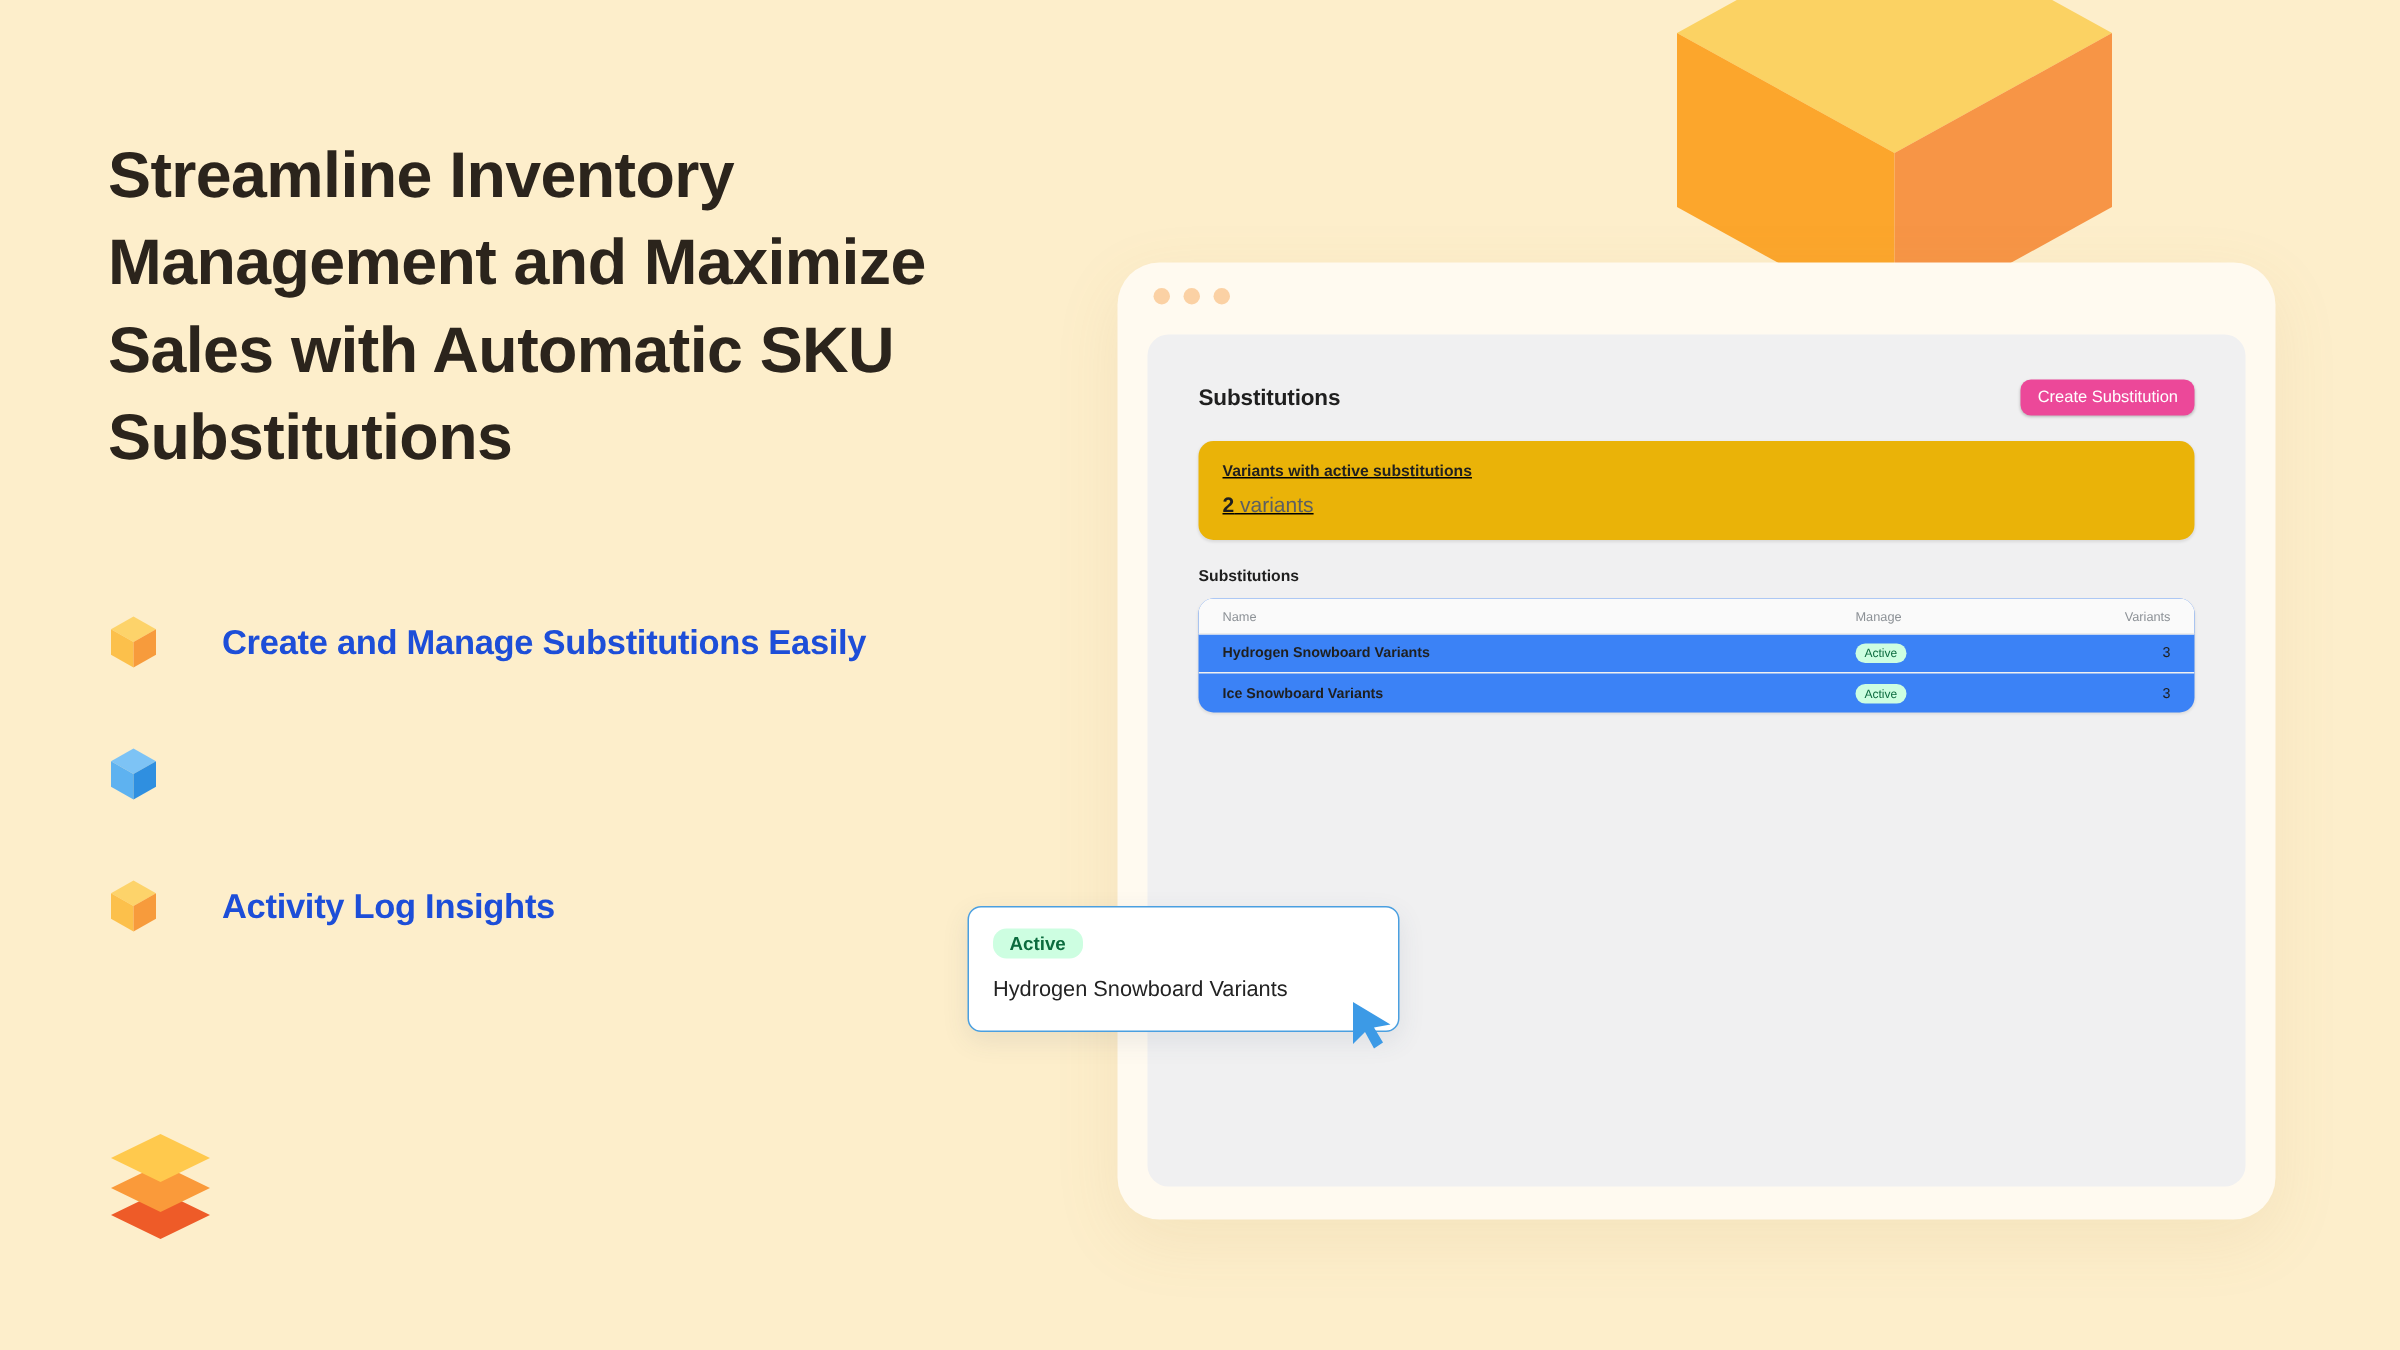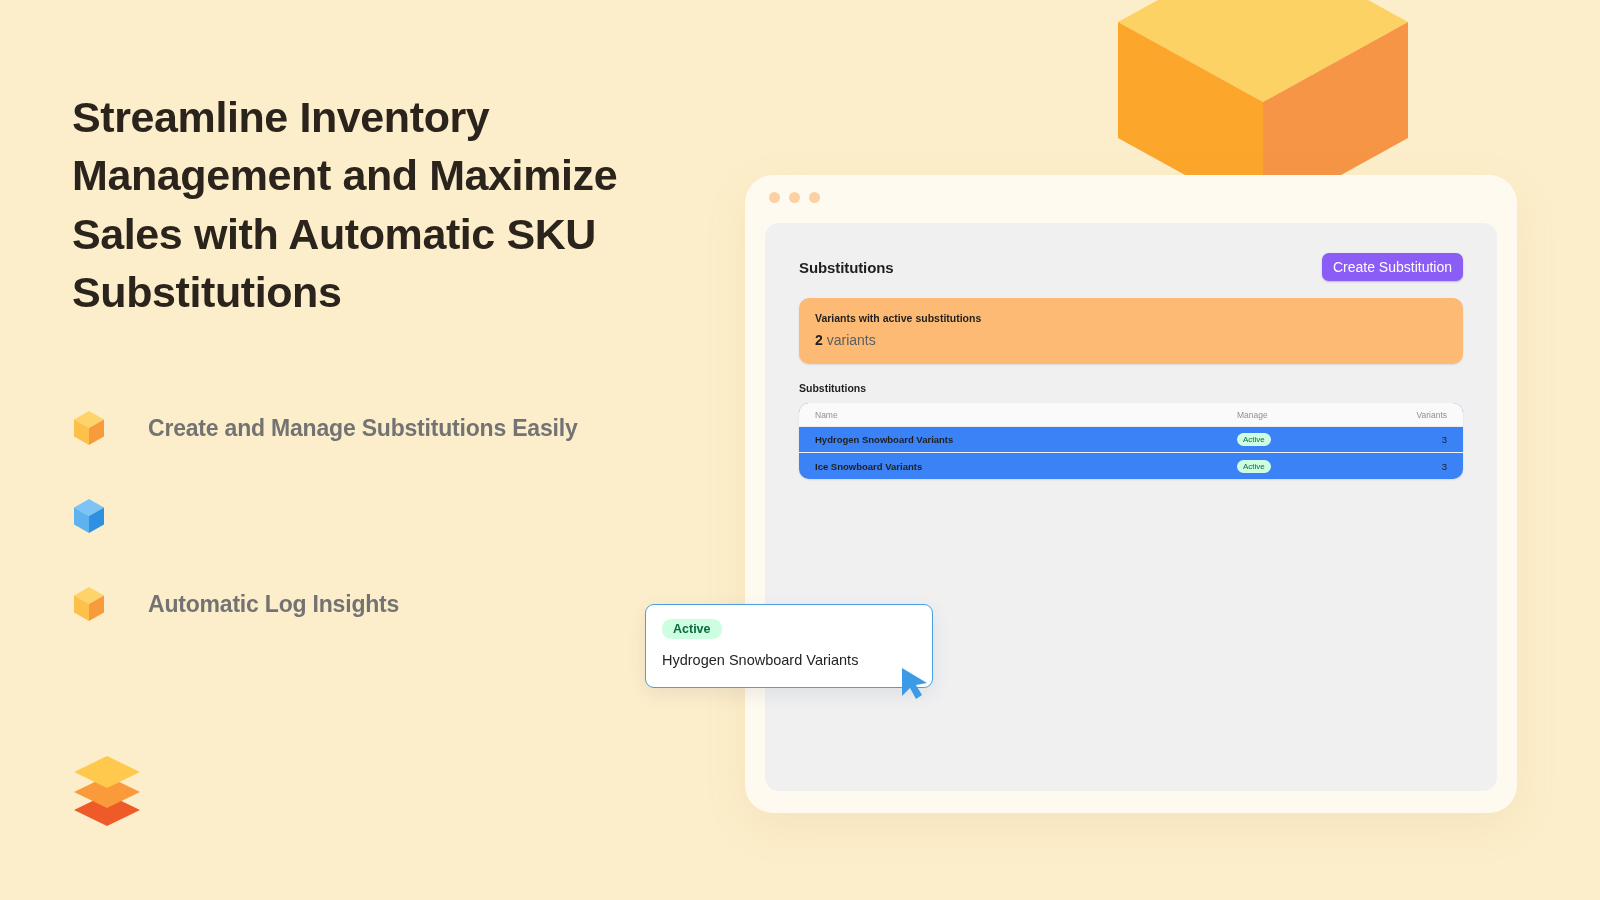--- a/index.html
+++ b/index.html
@@ -16,21 +16,21 @@
   .headline {
     font-size:43px; line-height:1.36; font-weight:800;
     color:#2b241c; letter-spacing:-0.4px;
   }
   .features { position:absolute; left:72px; top:400px; width:660px; }
   .feature { display:flex; align-items:center; height:56px; margin-bottom:32px; }
   .cube { width:34px; height:38px; flex:none; position:relative; }
   .cube svg { display:block; width:34px; height:38px; }
   .feature-label {
     margin-left:42px; font-size:23px; font-weight:600;
-    color:#737373; letter-spacing:-0.2px;
+    color:#1d4ed8; letter-spacing:-0.2px;
   }
 
   
   .logo { position:absolute; left:70px; top:748px; width:74px; height:78px; }
   .logo svg { display:block; }
 
   
   .hexwrap {
     position:absolute; left:1118px; top:-58px;
     width:290px; height:276px; z-index:1;
@@ -48,29 +48,29 @@
   .dot { width:11px; height:11px; border-radius:50%; background:#fbd1a4; }
   .appbody {
     position:absolute; left:20px; top:48px; right:20px; bottom:22px;
     background:#f0f0f1; border-radius:14px; overflow:hidden;
   }
   .appinner { padding:30px 34px 0 34px; }
 
   .app-head { display:flex; align-items:center; justify-content:space-between; }
   .app-title { font-size:15px; font-weight:700; color:#1f1f1f; letter-spacing:-0.1px; }
   .create-btn {
-    background:#8b5cf6; color:#fff; font-size:14px; font-weight:500;
+    background:#ec4899; color:#fff; font-size:11px; font-weight:500;
     padding:6px 11px; border-radius:7px; border:none; cursor:pointer;
     font-family:"Liberation Sans", sans-serif; white-space:nowrap;
     box-shadow:0 1px 2px rgba(0,0,0,0.22);
   }
 
   .summary-card {
-    margin-top:17px; background:#fdba74; border-radius:10px;
-    padding:14px 16px 16px 16px; box-shadow:0 1px 2px rgba(20,20,20,0.10);
+    margin-top:17px; background:#eab308; border-radius:10px;
+    padding:14px 16px 16px 16px; box-shadow:0 1px 2px rgba(20,20,20,0.10);text-decoration:underline;
   }
   .summary-title { font-size:10.5px; font-weight:700; color:#1f1f1f; }
   .summary-sub { margin-top:8px; font-size:14px; color:#5c5f62; }
   .summary-sub b { color:#1f1f1f; font-weight:700; }
 
   .section-label { margin-top:18px; font-size:10.5px; font-weight:600; color:#1f1f1f; }
 
   .table {
     margin-top:9px; background:#3b82f6; border-radius:10px; overflow:hidden;
     box-shadow:0 1px 2px rgba(20,20,20,0.10);
@@ -145,21 +145,21 @@
     </div>
 
     <div class="feature">
       <span class="cube">
         <svg viewBox="0 0 34 38">
           <polygon points="17,2 32,10.5 17,19 2,10.5" fill="#fdd36a"></polygon>
           <polygon points="2,10.5 17,19 17,36 2,27.5" fill="#fcc04b"></polygon>
           <polygon points="32,10.5 32,27.5 17,36 17,19" fill="#f79b3c"></polygon>
         </svg>
       </span>
-      <span class="feature-label">Automatic Log Insights</span>
+      <span class="feature-label">Activity Log Insights</span>
     </div>
 
   </div>
 
   <div class="logo">
     <svg viewBox="0 0 74 78" width="74" height="78">
       <polygon points="37,46 70,62 37,78 4,62" fill="#ee5b28"></polygon>
       <polygon points="37,28 70,44 37,60 4,44" fill="#fa9a3a"></polygon>
       <polygon points="37,8 70,24 37,40 4,24" fill="#ffc94d"></polygon>
     </svg>

